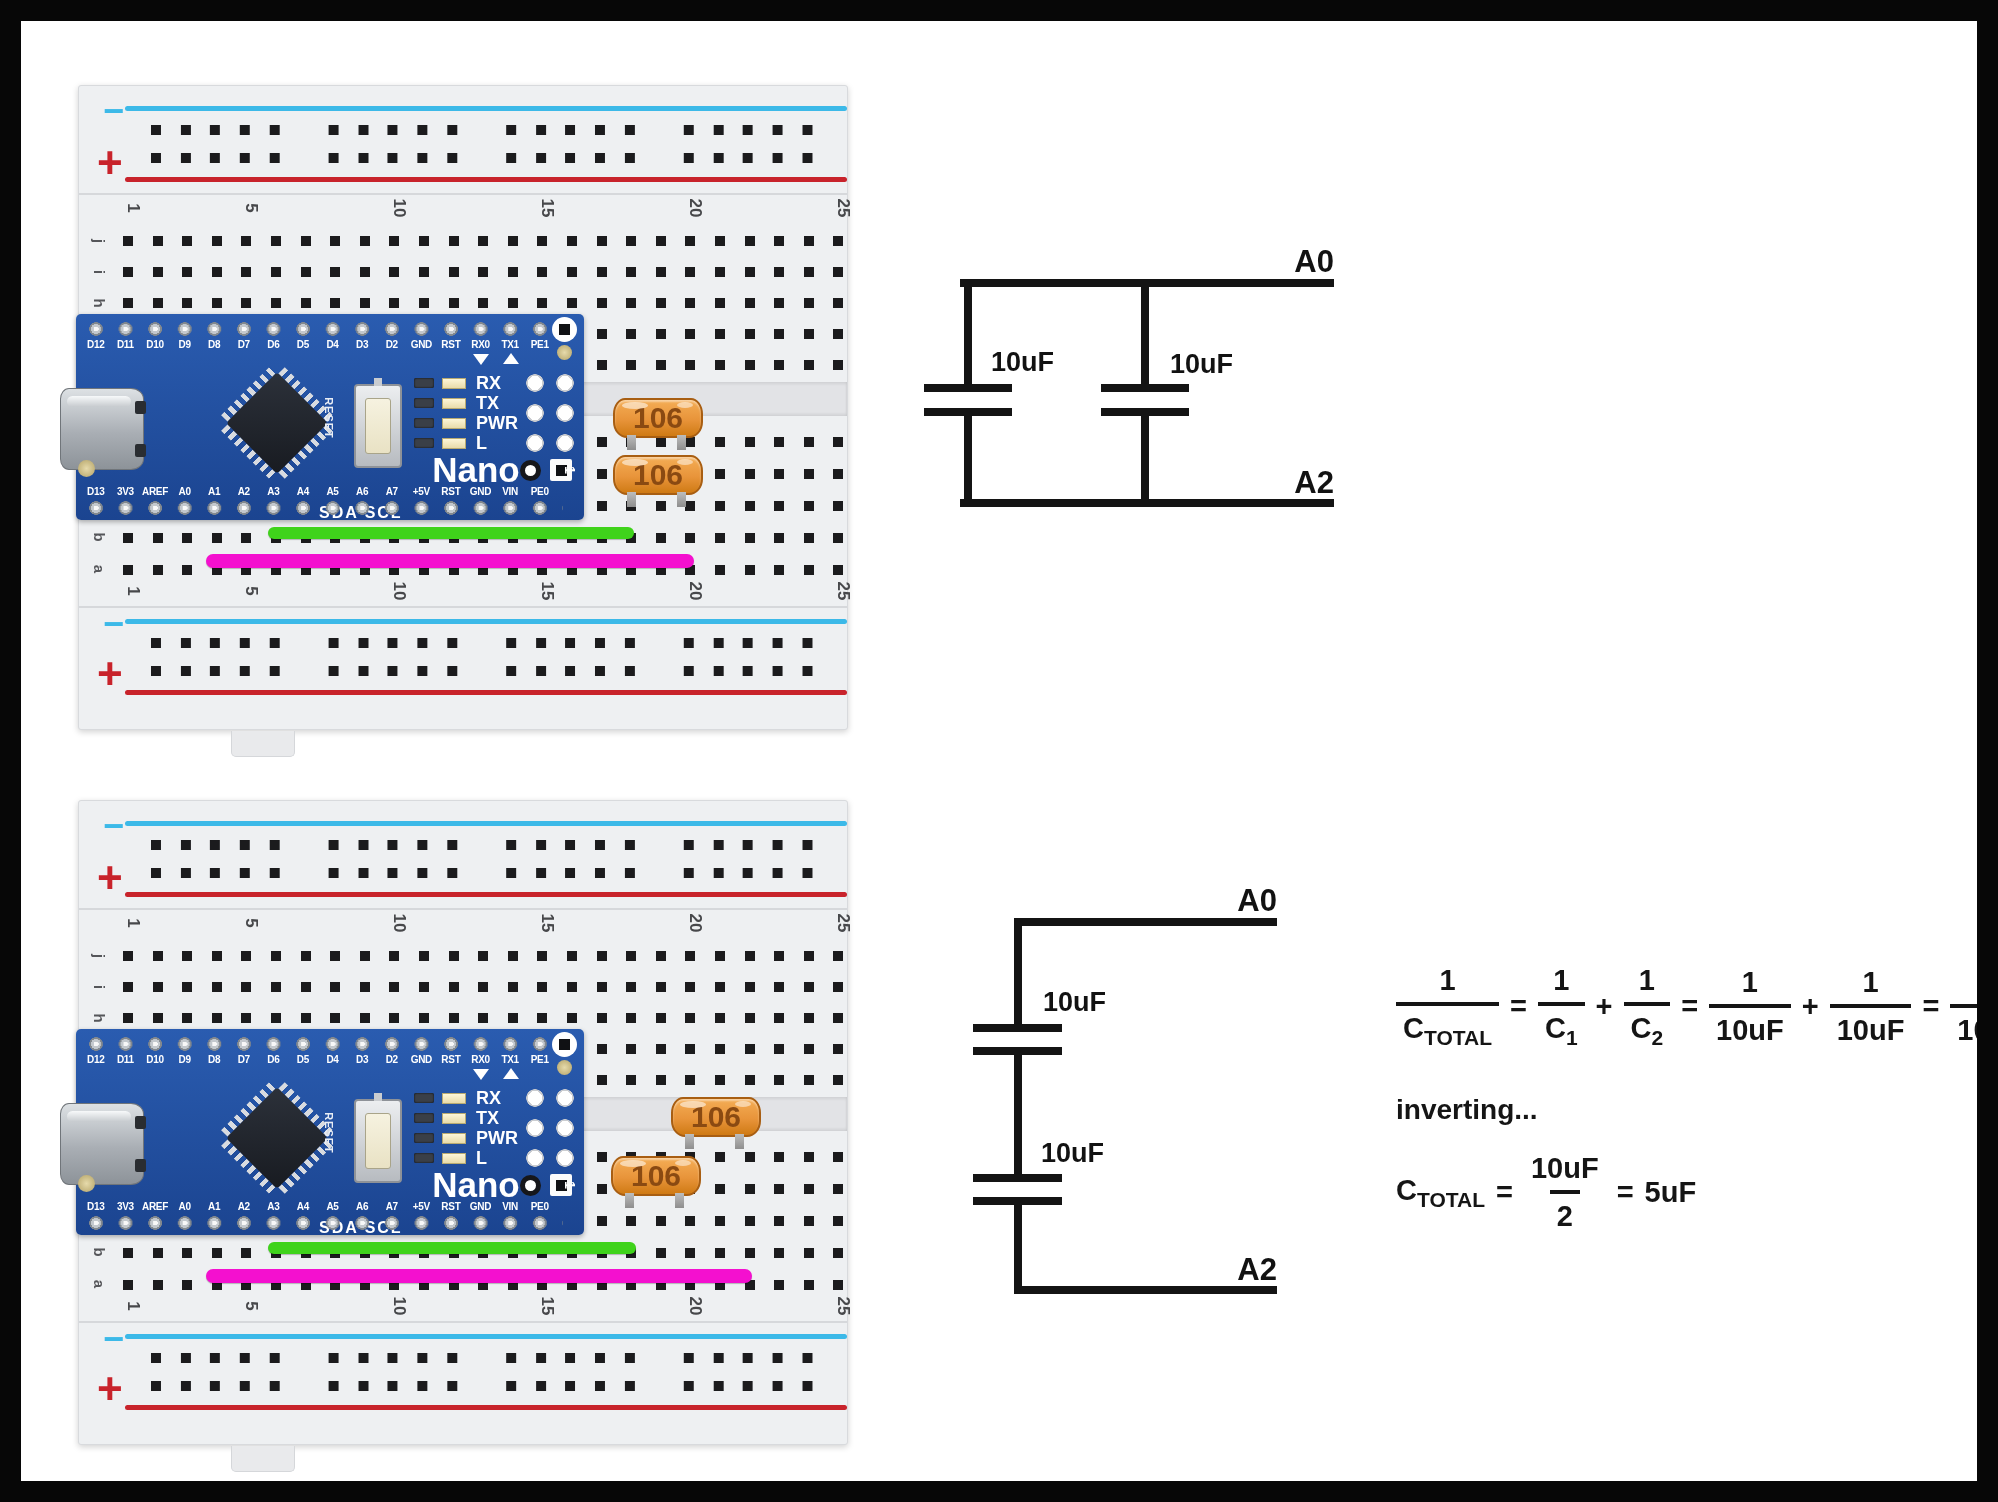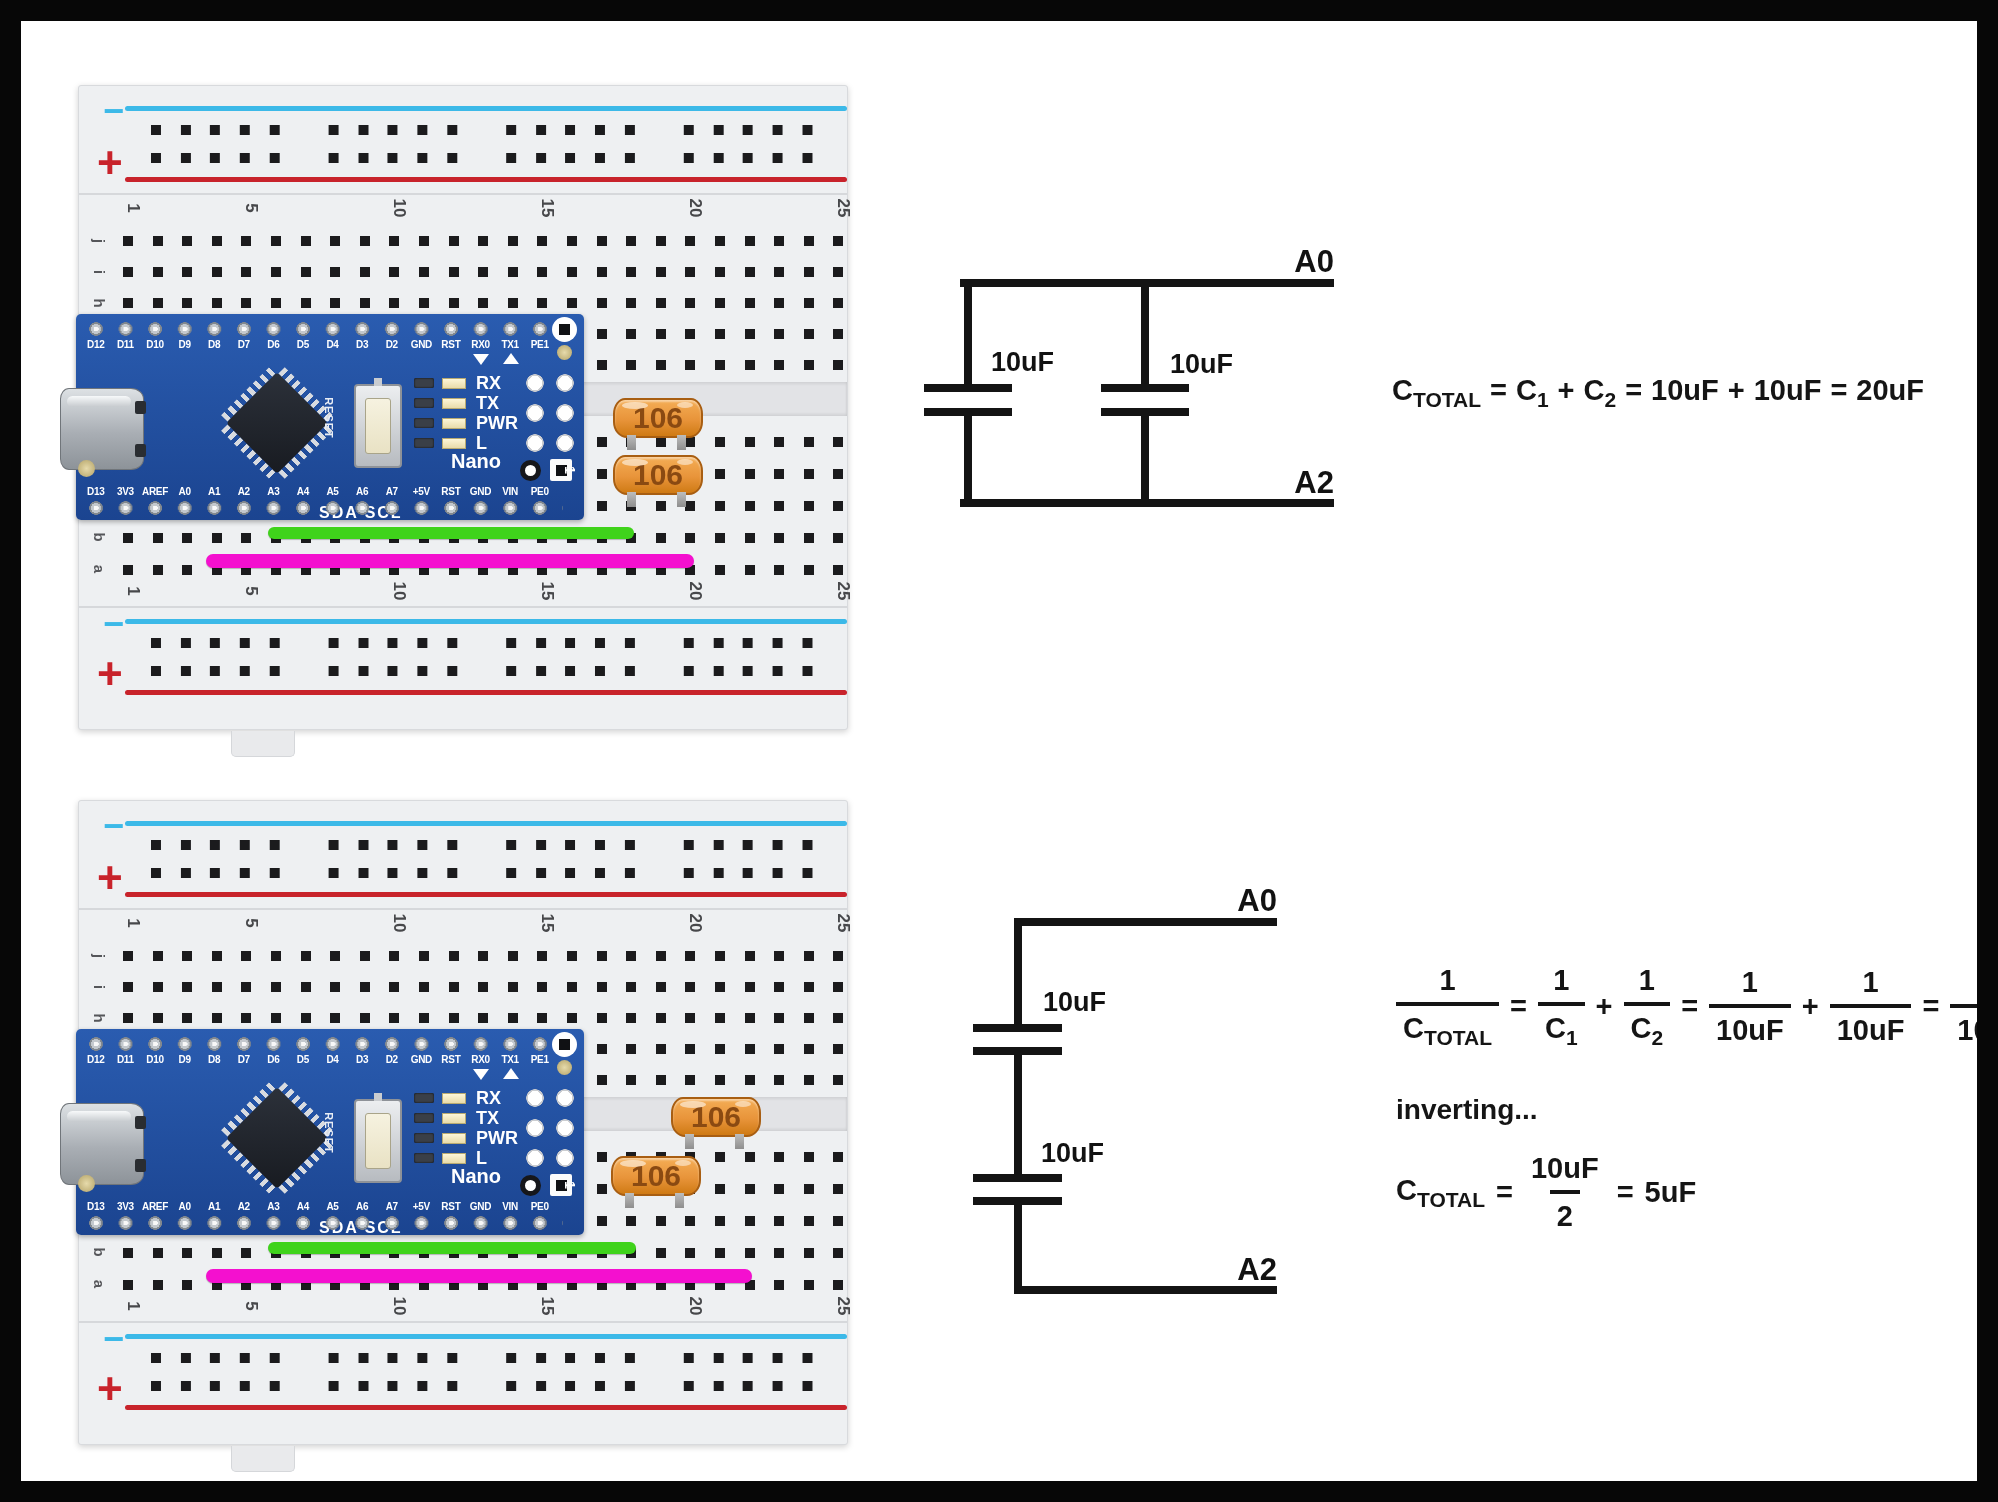--- a/index.html
+++ b/index.html
@@ -60,21 +60,21 @@
   .chip .cp.l{left:14px;} .chip .cp.r{right:14px;}
   .chip-core{position:absolute;inset:23px;background:linear-gradient(135deg,#2c313a,#181b21);border-radius:4px;}
   .rst-label{position:absolute;left:232px;top:98px;transform:rotate(90deg);font-weight:bold;font-size:11px;color:#e8edf5;letter-spacing:1px;}
   .rst-btn{position:absolute;left:278px;top:70px;width:48px;height:84px;background:linear-gradient(180deg,#eceef0,#b7bbc0);border:2px solid #8e9298;border-radius:4px;}
   .rst-btn::after{content:"";position:absolute;left:9px;top:12px;right:9px;bottom:12px;background:linear-gradient(#f6f2e0,#e9e2c4);border:1px solid #a9a489;border-radius:3px;}
   .rst-btn::before{content:"";position:absolute;left:18px;top:-8px;width:8px;height:8px;background:#c9ccd0;}
   .ledrow{position:absolute;left:338px;height:14px;display:flex;align-items:center;}
   .ledrow .smd{width:20px;height:10px;background:#3a3f47;border-radius:2px;box-shadow:inset 0 0 2px #000;}
   .ledrow .ledchip{width:24px;height:11px;background:linear-gradient(#fdf6d8,#e9dcaa);border:1px solid #b9ab72;margin-left:8px;}
   .ledrow b{margin-left:10px;font-size:18px;color:#fff;font-weight:bold;}
-  .nano-brand{position:absolute;left:338px;top:136px;width:124px;text-align:center;font-size:20px;font-weight:bold;color:#fff;}
+  .nano-brand{position:absolute;left:338px;top:136px;width:124px;text-align:center;font-size:35px;font-weight:bold;color:#fff;}
   .i2c{position:absolute;left:243px;top:148px;font-size:16px;font-weight:bold;color:#fff;letter-spacing:2px;white-space:nowrap;margin-top:42px;}
   .icsp{position:absolute;left:444px;top:54px;width:60px;height:90px;background-image:radial-gradient(circle at 15px 15px,#ffffff 0 7px,#caccd0 7px 8.5px,rgba(0,0,0,0) 9px);background-size:30px 30px;}
   .ringpad{position:absolute;left:444px;top:146px;width:21px;height:21px;border-radius:50%;border:5px solid #16171b;background:#fff;}
   .sqpad{position:absolute;width:22px;height:22px;background:#fbfbfb;display:flex;align-items:center;justify-content:center;border-radius:2px;}
   .sqpad em{display:block;width:11px;height:11px;background:#101114;}
   .sqpad.br{left:474px;top:145px;}
   .trpad{position:absolute;left:476px;top:3px;width:25px;height:25px;border-radius:50%;background:#fff;display:flex;align-items:center;justify-content:center;}
   .trpad em{display:block;width:11px;height:11px;background:#101114;}
   .goldpad{position:absolute;left:481px;top:31px;width:15px;height:15px;border-radius:50%;background:radial-gradient(#e6daab,#b3a266);}
   .goldpad.bl{left:2px;top:146px;width:17px;height:17px;}
@@ -419,23 +419,20 @@
       <line x1="203" y1="180" x2="291" y2="180"></line>
       <line x1="247" y1="180" x2="247" y2="271"></line>
       <line x1="62" y1="271" x2="436" y2="271"></line>
     </g>
     <text x="436" y="40" text-anchor="end" font-size="31">A0</text>
     <text x="436" y="261" text-anchor="end" font-size="31">A2</text>
     <text x="93" y="139" font-size="27">10uF</text>
     <text x="272" y="141" font-size="27">10uF</text>
   </svg>
 
-  <div class="formula" style="left:1392px;top:374px">
-    <span>C</span><sub>TOTAL</sub><span class="op">=</span><span>C</span><sub>1</sub><span class="op">+</span><span>C</span><sub>2</sub><span class="op">=</span><span>10uF</span><span class="op">+</span><span>10uF</span><span class="op">=</span><span>20uF</span>
-  </div>
 
   <svg class="schem" style="left:958px;top:888px" width="335" height="415" viewBox="0 0 335 415">
     <g stroke="#141414" stroke-width="8" fill="none">
       <line x1="56" y1="34" x2="319" y2="34"></line>
       <line x1="60" y1="34" x2="60" y2="140"></line>
       <line x1="15" y1="140" x2="104" y2="140"></line>
       <line x1="15" y1="163" x2="104" y2="163"></line>
       <line x1="60" y1="163" x2="60" y2="290"></line>
       <line x1="15" y1="290" x2="104" y2="290"></line>
       <line x1="15" y1="313" x2="104" y2="313"></line>

